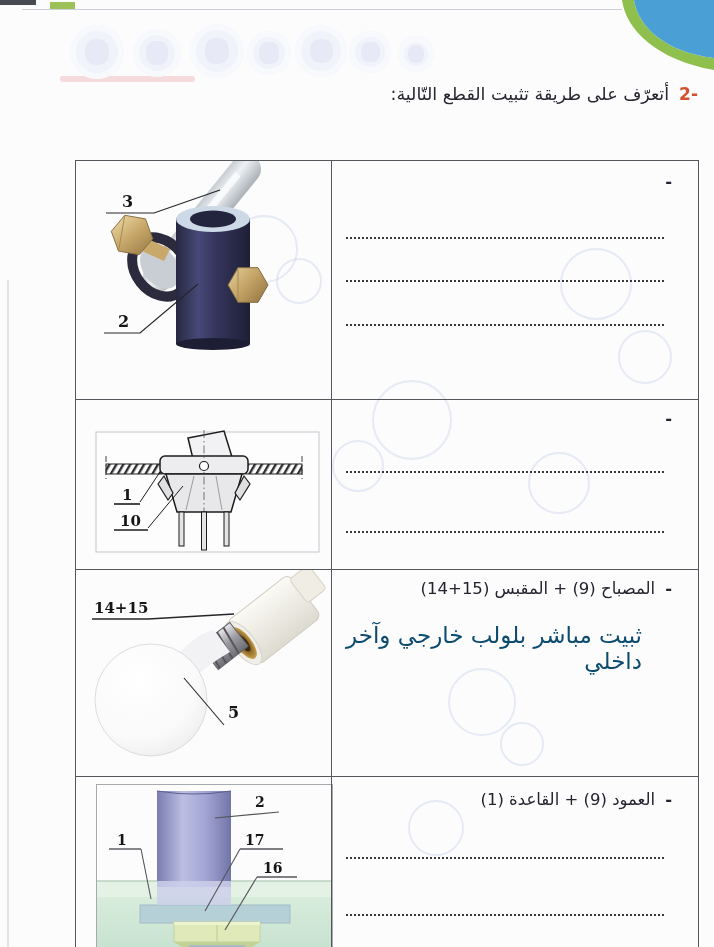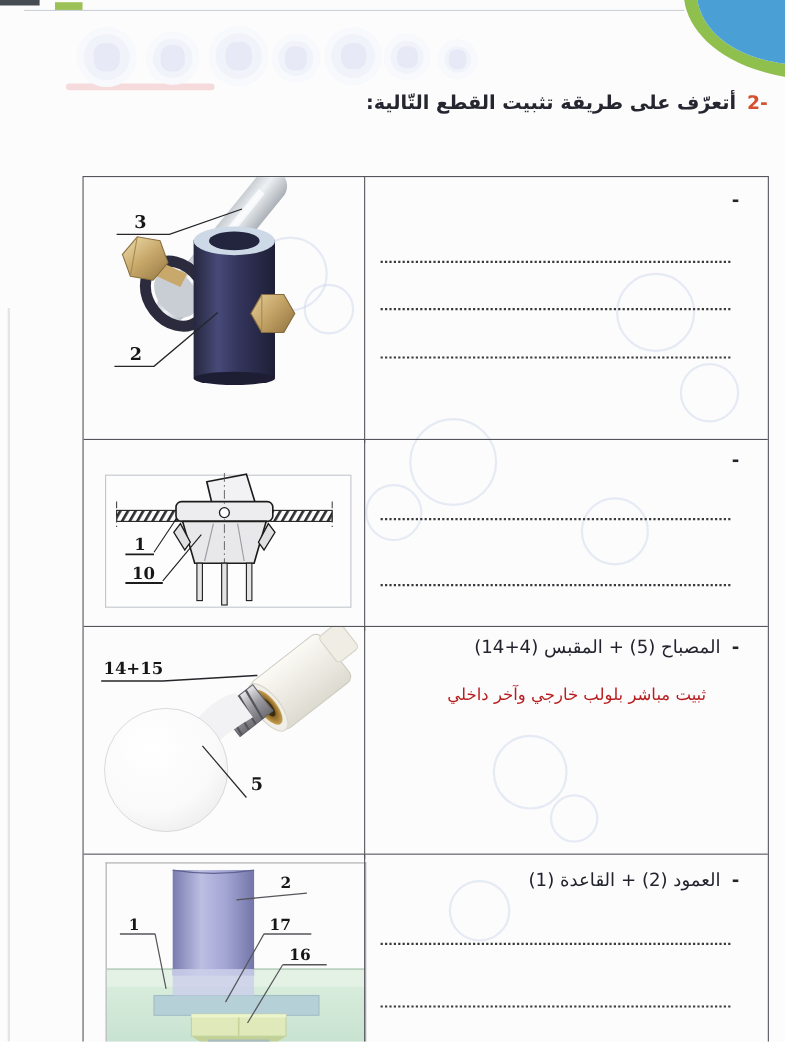--- a/index.html
+++ b/index.html
@@ -17,39 +17,39 @@
   .corner-decor { position:absolute; right:0; top:0; width:102px; height:82px; }
   .pink-smudge  { position:absolute; left:60px; top:76px; width:135px; height:6px;
                   background:rgba(225,120,120,.25); border-radius:3px; filter:blur(.5px); }
   .wm-circle { position:absolute; border-radius:50%; background:#f1f3fa; box-shadow:inset 0 0 0 6px #f8f9fd; }
   .wm-glyph  { position:absolute; left:28%; top:26%; width:45%; height:48%; border-radius:40%; background:#e7eaf6; }
   .bubble { position:absolute; border-radius:50%; border:2.5px solid rgba(195,205,228,.38); }
   
   .heading { position:absolute; top:84px; right:16px; direction:rtl;
              display:flex; align-items:baseline; gap:10px; }
   .heading-num { direction:ltr; font-weight:bold; font-size:17px; color:#d4502e; }
-  .heading-text { font-size:17.5px; color:#262630;font-weight:bold; }
+  .heading-text { font-size:17.5px; color:#262630; }
   
   .qtable { position:absolute; left:75px; top:160px; width:622px; height:787px;
             border:1px solid #55565c; display:grid; grid-template-rows:238px 170px 207px auto;
             background:transparent; z-index:2; }
   .trow { display:grid; grid-template-columns:255px 1fr; border-top:1px solid #55565c; }
   .trow:first-child { border-top:none; }
   .cell-fig { position:relative; }
   .cell-text { position:relative; direction:rtl; border-right:none; }
   .trow .cell-text { border-left:none; }
   .trow .cell-text { border-right:0; }
   .trow .cell-text { border-left:0; }
   .trow .cell-text { box-shadow:inset 1px 0 0 #55565c; } 
   .row-title { display:flex; gap:10px; font-size:16.5px; color:#23232e;
                padding:0 26px 0 14px; }
   .mt1{margin-top:11px}.mt2{margin-top:9px}.mt3{margin-top:9px}.mt4{margin-top:13px}
   .bullet { font-weight:bold; }
   .dl { position:absolute; left:15px; right:34px; border-bottom:2px dotted #3a3a3e; }
-  .answer { position:absolute; top:52px; right:56px; font-size:15px; color:#b91c1c; }
+  .answer { position:absolute; top:52px; right:56px; font-size:23px; color:#0c4a6e; }
   .fig4-frame { position:absolute; left:20px; top:7px; width:235px; height:165px;
                 border:1px solid #a6aaad; border-bottom:none; }
   svg text.plabel { font-family:"DejaVu Serif", serif; font-weight:bold; fill:#161616; }
 </style>
 </head>
 <body>
 
 <div class="sheet">
 
   <div class="corner-sliver"></div>
@@ -243,21 +243,21 @@
           <circle cx="75" cy="130" r="56" fill="url(#bulbG)" stroke="#d0d0d3" stroke-width=".7"></circle>
           <polyline points="16,49 72,49 158,44" fill="none" stroke="#26262a" stroke-width="1.4"></polyline>
           <line x1="108" y1="108" x2="148" y2="155" stroke="#26262a" stroke-width="1.1"></line>
           <text class="plabel" x="18" y="43" font-size="15">14+15</text>
           <text class="plabel" x="152" y="148" font-size="16">5</text>
         </svg>
       </div>
       <div class="cell-text">
         <div class="row-title mt3">
           <span class="bullet">-</span>
-          <span>المصباح (5) + المقبس (4+14)</span>
+          <span>المصباح (9) + المقبس (15+14)</span>
         </div>
         <div class="answer">ثبيت مباشر بلولب خارجي وآخر داخلي</div>
       </div>
     </div>
 
     <div class="trow">
       <div class="cell-fig">
         <div class="fig4-frame">
         <svg width="235" height="165" viewBox="0 0 235 165">
           <defs>
@@ -294,21 +294,21 @@
           <text class="plabel" x="158" y="22" font-size="14">2</text>
           <text class="plabel" x="20" y="60" font-size="14">1</text>
           <text class="plabel" x="148" y="60" font-size="14">17</text>
           <text class="plabel" x="166" y="88" font-size="14">16</text>
         </svg>
         </div>
       </div>
       <div class="cell-text">
         <div class="row-title mt4">
           <span class="bullet">-</span>
-          <span>العمود (2) + القاعدة (1)</span>
+          <span>العمود (9) + القاعدة (1)</span>
         </div>
         <div class="dl" style="top:80px"></div>
         <div class="dl" style="top:137px"></div>
       </div>
     </div>
 
   </div>
 </div>
 
 </body></html>

